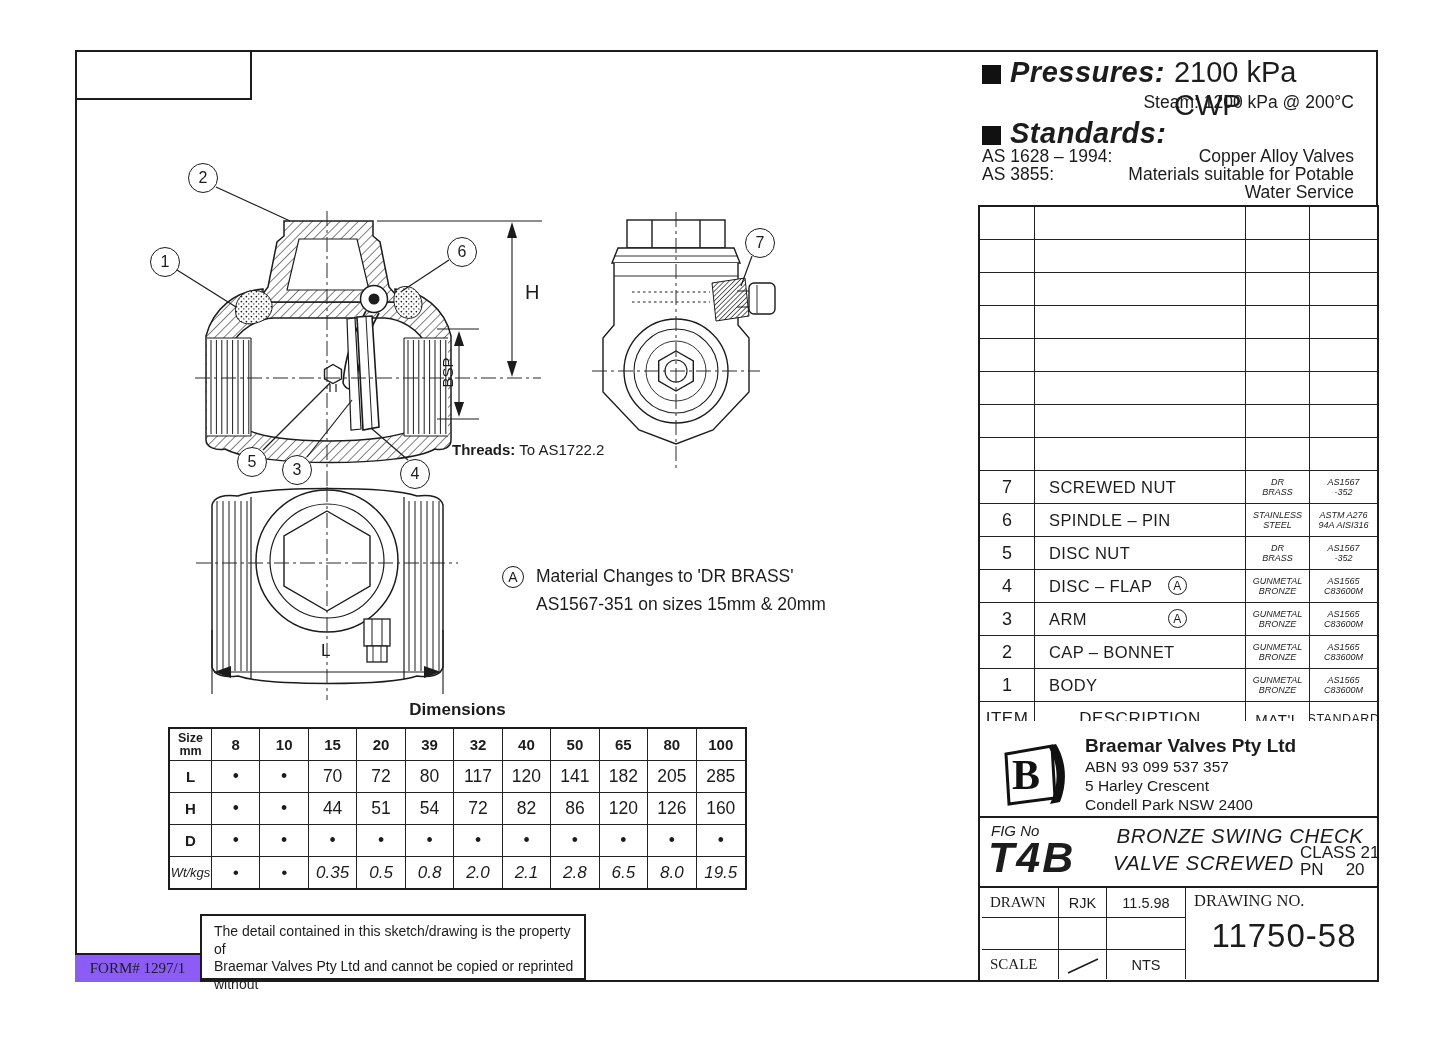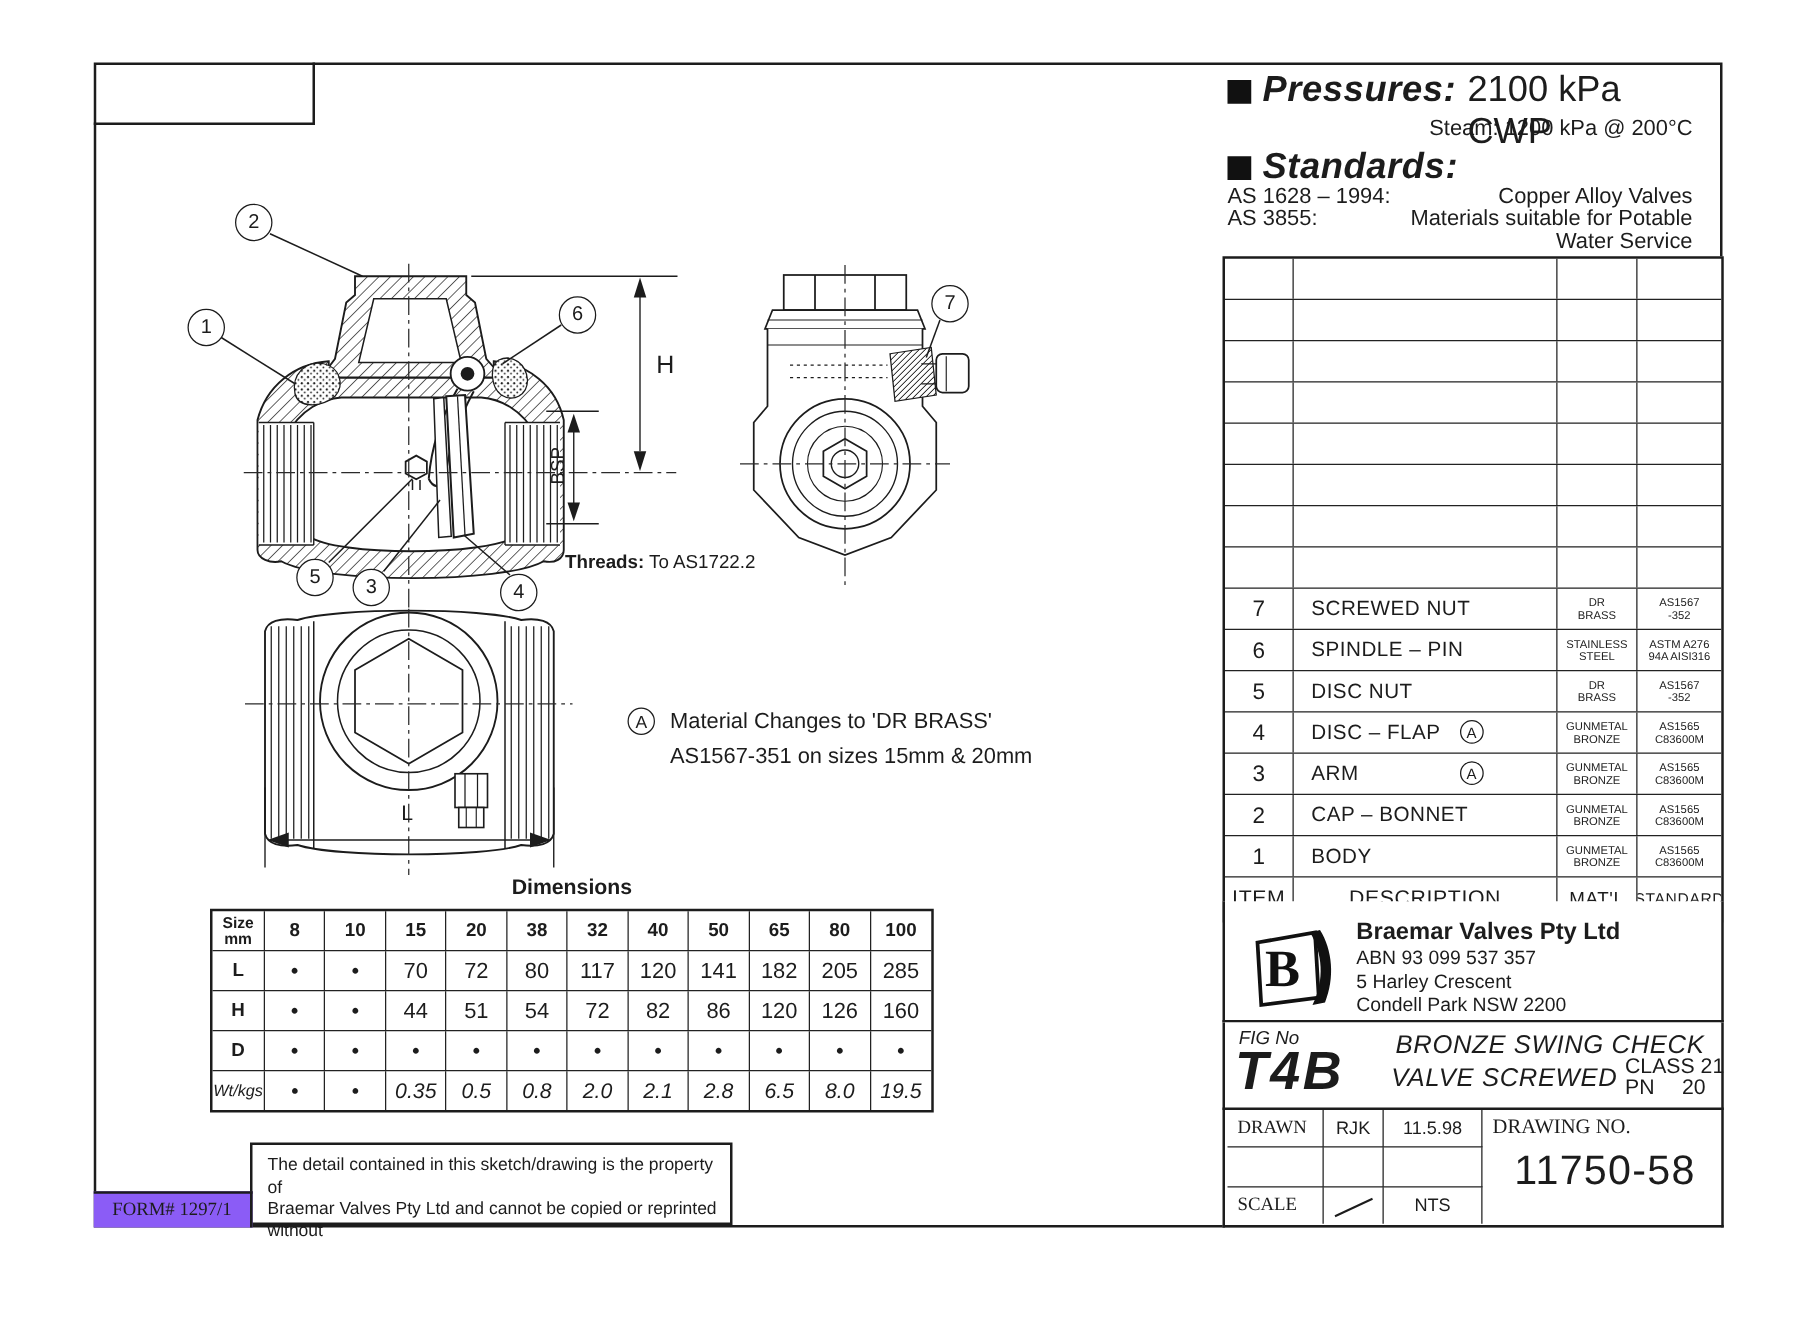--- a/index.html
+++ b/index.html
@@ -30,21 +30,21 @@
 
   
   .ptable{left:978px;top:205px;width:401px;border:2.5px solid #1c1c1c;box-sizing:border-box;background:#fff;}
   .prow{display:grid;grid-template-columns:55px 1fr 64px 67px;height:32px;border-bottom:1.5px solid #222;}
   .prow:last-child{border-bottom:none;}
   .phead{height:34px;}
   .pc{border-right:1.5px solid #222;display:flex;align-items:center;justify-content:center;box-sizing:border-box;overflow:hidden;}
   .pc:last-child{border-right:none;}
   .pc-item{font-size:18px;}
   .pc-desc{justify-content:flex-start;padding-left:14px;font-size:16.5px;letter-spacing:0.4px;position:relative;}
-  .pc-sm{flex-direction:column;font-size:9px;line-height:10.5px;text-align:right;}
+  .pc-sm{flex-direction:column;font-size:9px;line-height:10.5px;text-align:right;font-style:italic;}
   .ph{font-size:17px;letter-spacing:0.5px;}
   .ph-std{font-size:12.5px;}
   .circA{display:inline-flex;align-items:center;justify-content:center;border:1.4px solid #1c1c1c;border-radius:50%;
          width:19px;height:19px;font-size:12px;box-sizing:border-box;background:#fff;}
   .pc-desc .circA{position:absolute;left:133px;top:6px;}
 
   
   .cbox{left:978px;top:721px;width:401px;height:97px;border:2.5px solid #1c1c1c;border-top:none;box-sizing:border-box;background:#fff;}
   .figbox{left:978px;top:818px;width:401px;height:70px;border:2.5px solid #1c1c1c;border-top:none;box-sizing:border-box;background:#fff;}
   .tbox{left:978px;top:888px;width:401px;height:94px;border:2.5px solid #1c1c1c;border-top:none;box-sizing:border-box;background:#fff;}
@@ -435,21 +435,21 @@
 
   <div class="abs cbox"></div>
   <svg class="abs" style="left:1000px;top:742px;" width="82" height="64" viewBox="0 0 82 64">
     <path d="M6,12 L52,4 L55,56 L9,62 Z" fill="#ffffff" stroke="#111" stroke-width="3"></path>
     <text x="12" y="47" font-family="Liberation Serif,serif" font-weight="bold" font-size="42" fill="#111">B</text>
     <path d="M56,2 C66,18 68,40 60,60 L50,62 C60,42 58,20 48,4 Z" fill="#111" stroke="none"></path>
   </svg>
   <div class="abs company-name" style="left:1085px;top:735px;">Braemar Valves Pty Ltd</div>
   <div class="abs company-line" style="left:1085px;top:758px;">ABN 93 099 537 357</div>
   <div class="abs company-line" style="left:1085px;top:777px;">5 Harley Crescent</div>
-  <div class="abs company-line" style="left:1085px;top:796px;">Condell Park  NSW  2200</div>
+  <div class="abs company-line" style="left:1085px;top:796px;">Condell Park  NSW  2400</div>
 
   <div class="abs figbox"></div>
   <div class="abs fig-label" style="left:991px;top:822px;">FIG No</div>
   <div class="abs fig-no" style="left:988px;top:833px;">T4B</div>
   <div class="abs fig-title" style="left:1110px;top:824px;width:260px;text-align:center;">BRONZE SWING CHECK</div>
   <div class="abs fig-title" style="left:1113px;top:851px;">VALVE SCREWED</div>
   <div class="abs fig-small" style="left:1300px;top:843px;">CLASS 21</div>
   <div class="abs fig-small" style="left:1300px;top:860px;display:flex;gap:22px;">
     <span>PN</span>
     <span>20</span>
@@ -478,21 +478,21 @@
   <div class="abs dtable">
     <div class="drow">
       <div class="dc dc-size">
         <span>Size</span>
           <span>mm</span>
       </div>
       <div class="dc dc-h">8</div>
       <div class="dc dc-h">10</div>
       <div class="dc dc-h">15</div>
       <div class="dc dc-h">20</div>
-      <div class="dc dc-h">38</div>
+      <div class="dc dc-h">39</div>
       <div class="dc dc-h">32</div>
       <div class="dc dc-h">40</div>
       <div class="dc dc-h">50</div>
       <div class="dc dc-h">65</div>
       <div class="dc dc-h">80</div>
       <div class="dc dc-h">100</div>
     </div>
     <div class="drow">
       <div class="dc dc-h">L</div>
       <div class="dc dc-v">•</div>

